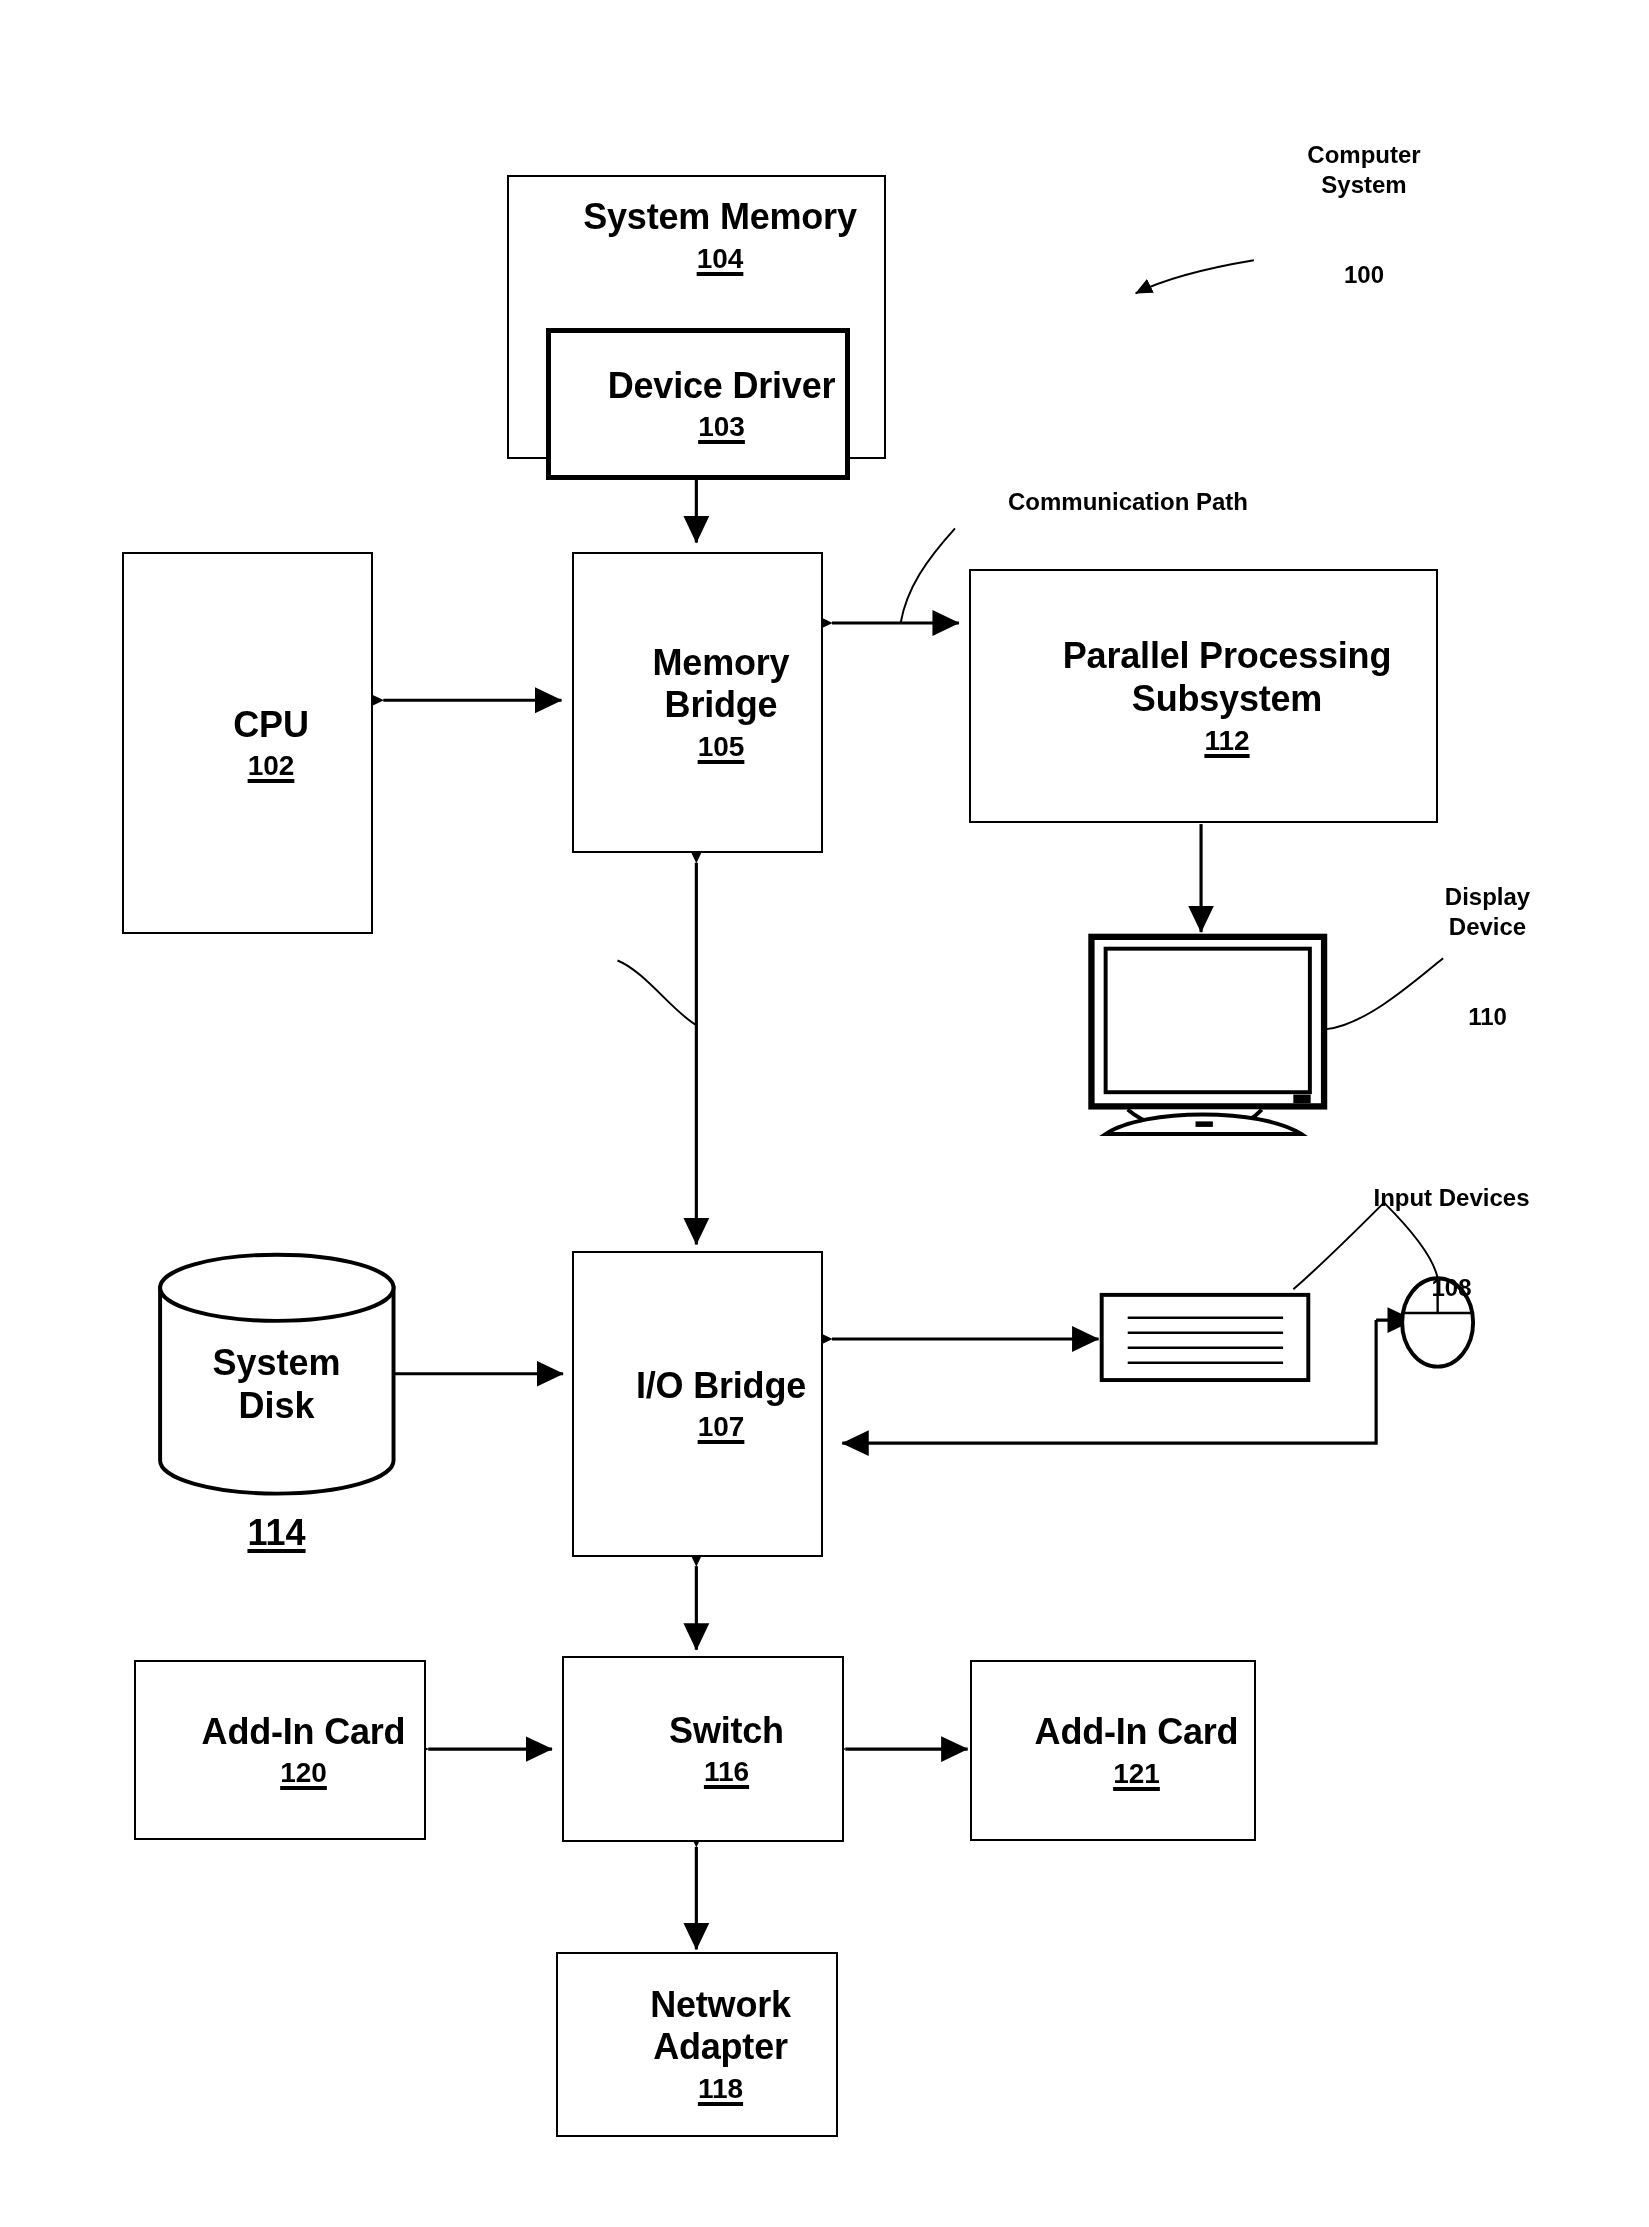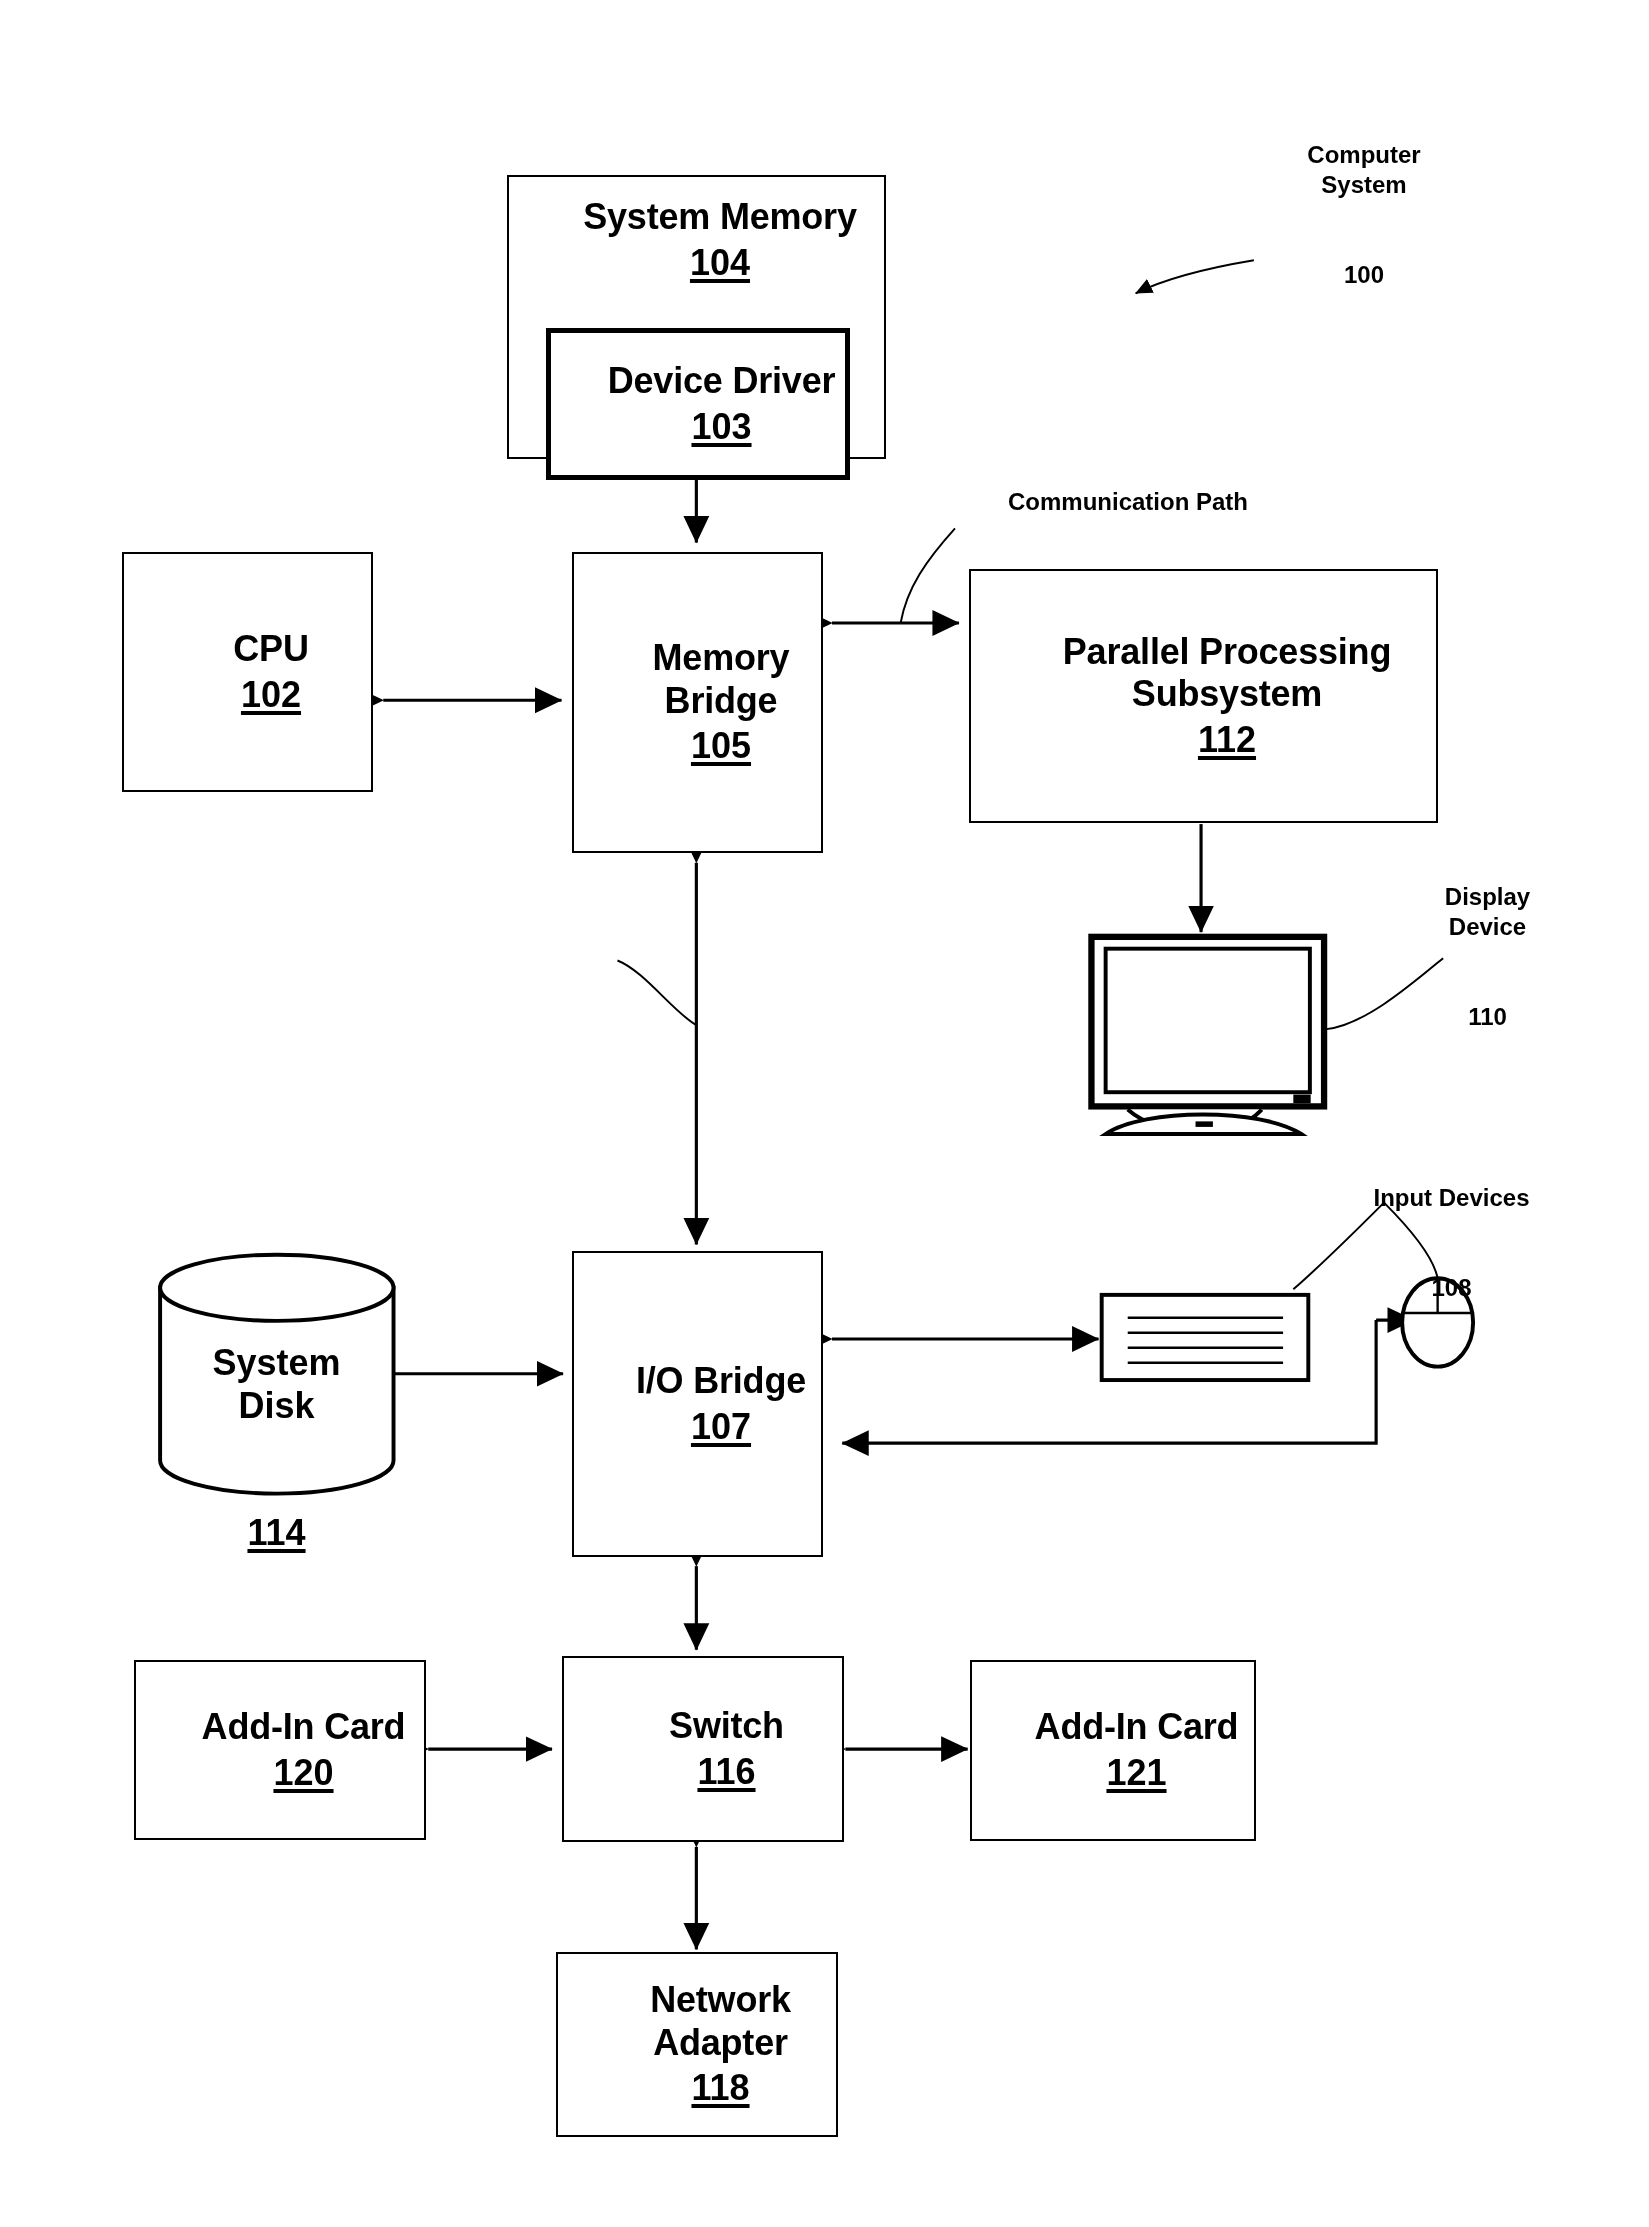--- a/index.html
+++ b/index.html
@@ -34,21 +34,21 @@
     line-height: 1.18;
     padding-left: 47px;
   }
   .box.thick { border-width: 5.5px; }
   .box .ttl {
     font-size: 36px;
     letter-spacing: -0.2px;
     white-space: pre-line;
   }
   .box .num {
-    font-size: 36px;
+    font-size: 28px;
     text-decoration: underline;
     text-underline-offset: 4px;
     text-decoration-thickness: 4px;
     margin-top: 3.2px;
   }
   
   .label {
     position: absolute;
     color: #000000;
     font-weight: bold;
@@ -203,21 +203,21 @@
       <div class="num">103</div>
     </div>
   </div>
 
   <div class="label" style="left:907px; top:457px; width:442px;">
     <span>Communication Path</span>
     <br>
     <span>113</span>
   </div>
 
-  <div class="box" style="left:122px; top:552px; width:251px; height:240px;">
+  <div class="box" style="left:122px; top:552px; width:251px; height:382px;">
     <div class="ttl">CPU</div>
     <div class="num">102</div>
   </div>
 
   <div class="box" style="left:572px; top:552px; width:251px; height:301px;">
     <div class="ttl">Memory
 Bridge</div>
     <div class="num">105</div>
   </div>
 

